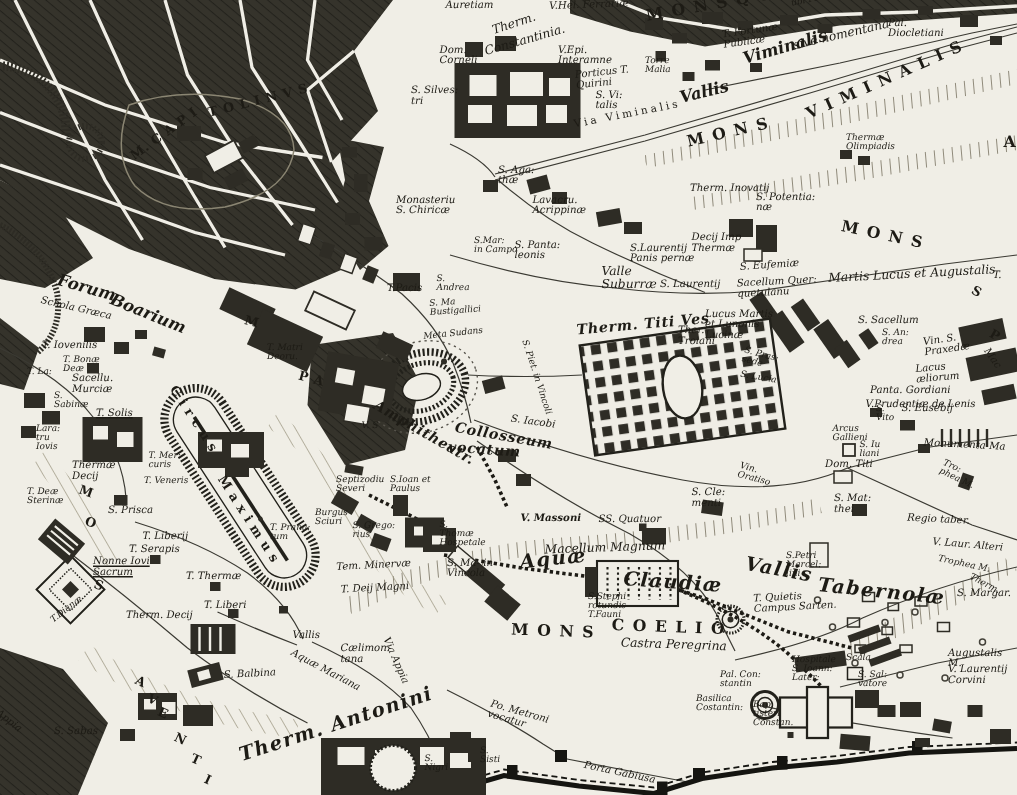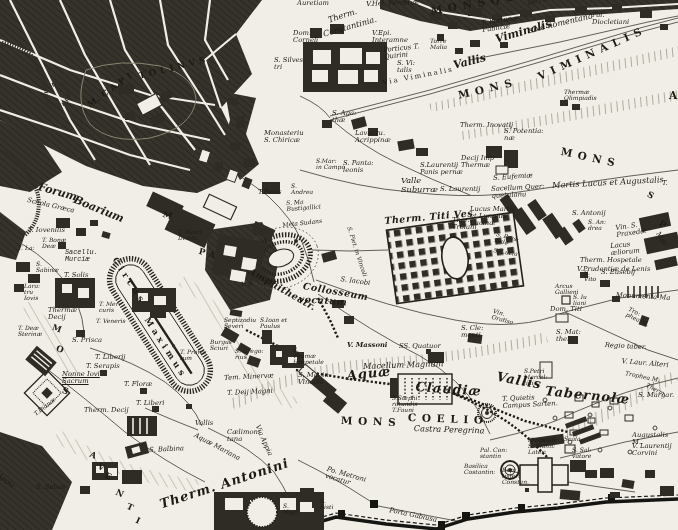--- a/index.html
+++ b/index.html
@@ -438,31 +438,31 @@
       <div class="lb s" style="left: 440px; top: 186px;">S. Laurentij</div>
       <div class="lb s" style="left: 493px; top: 175px; transform: rotate(-4deg);">S. Eufemiæ</div>
       <div class="lb s" style="left: 491px; top: 186px; transform: rotate(-3deg);">Sacellum Quer:
 quetulanu</div>
       <div class="lb s" style="left: 470px; top: 206px;">Lucus Martis
 et Lunonis
 Lucinæ</div>
       <div class="lb m" style="left: 552px; top: 181px; transform: rotate(-3deg);">Martis Lucus et Augustalis</div>
       <div class="lb s" style="left: 452px; top: 217px;">Ther.
 Troiani</div>
-      <div class="lb s" style="left: 572px; top: 210px;">S. Antonij</div>
+      <div class="lb s" style="left: 572px; top: 210px;">S. Sacellum</div>
       <div class="lb t" style="left: 588px; top: 219px;">S. An:
 drea</div>
       <div class="lb s" style="left: 615px; top: 225px; transform: rotate(-8deg);">Vin. S.
 Praxedæ</div>
       <div class="lb t" style="left: 497px; top: 231px; transform: rotate(15deg);">S. Pras:
 sede</div>
       <div class="lb t" style="left: 494px; top: 247px; transform: rotate(10deg);">S. Lucia</div>
       <div class="lb s" style="left: 610px; top: 243px; transform: rotate(-5deg);">Lacus
 æliorum</div>
-      <div class="lb s" style="left: 580px; top: 257px;">Therm. Hospetale</div>
+      <div class="lb s" style="left: 580px; top: 257px;">Panta. Gordiani</div>
       <div class="lb s" style="left: 577px; top: 266px;">V.Prudentiæ de Lenis</div>
       <div class="lb t" style="left: 584px; top: 270px;">S.
 Vito</div>
       <div class="lb s" style="left: 601px; top: 269px;">S. Eusebij</div>
       <div class="lb s" style="left: 616px; top: 292px; transform: rotate(3deg);">Monumenta Ma</div>
       <div class="lb t" style="left: 555px; top: 283px;">Arcus
 Gallieni</div>
       <div class="lb t" style="left: 573px; top: 294px;">S. Iu
 liani</div>
       <div class="lb s" style="left: 550px; top: 306px;">Dom. Titi</div>
@@ -516,41 +516,41 @@
       <div class="lb capsS" style="left: 138px; top: 72px; transform: rotate(-14deg);">T O L I N V S</div>
       <div class="lb lg" style="left: 40px; top: 181px; transform: rotate(16deg);">Forum</div>
       <div class="lb lg" style="left: 76px; top: 194px; transform: rotate(22deg);">Boarium</div>
       <div class="lb s" style="left: 28px; top: 197px; transform: rotate(13deg);">Schola Græca</div>
       <div class="lb capsS" style="left: 118px; top: 256px; transform: rotate(57deg);">C i r c u s</div>
       <div class="lb capsS" style="left: 150px; top: 316px; transform: rotate(57deg);">M a x i m u s</div>
       <div class="lb s" style="left: 28px; top: 227px;">T. Iovenilis</div>
       <div class="lb t" style="left: 42px; top: 237px;">T. Bonæ
 Deæ</div>
       <div class="lb t" style="left: 18px; top: 245px;">T. La:</div>
-      <div class="lb s" style="left: 65px; top: 249px; font-family: Liberation Mono, monospace;">Sacellu.
+      <div class="lb s" style="left: 48px; top: 249px;">Sacellu.
 Murciæ</div>
       <div class="lb s" style="left: 64px; top: 272px; text-decoration: underline;">T. Solis</div>
       <div class="lb t" style="left: 36px; top: 261px;">S.
 Sabinæ</div>
       <div class="lb t" style="left: 24px; top: 283px;">Lara:
 tru
 Iovis</div>
       <div class="lb s" style="left: 48px; top: 307px;">Thermæ
 Decij</div>
       <div class="lb t" style="left: 99px; top: 301px;">T. Mer:
 curis</div>
       <div class="lb t" style="left: 96px; top: 318px;">T. Veneris</div>
       <div class="lb t" style="left: 18px; top: 325px;">T. Deæ
 Sterinæ</div>
       <div class="lb s" style="left: 72px; top: 337px;">S. Prisca</div>
       <div class="lb s" style="left: 95px; top: 354px;">T. Liberij</div>
       <div class="lb s" style="left: 86px; top: 363px;">T. Serapis</div>
       <div class="lb s" style="left: 62px; top: 371px; text-decoration: underline;">Nonne Iovi
 Sacrum</div>
-      <div class="lb s" style="left: 124px; top: 381px;">T. Floræ</div>
+      <div class="lb s" style="left: 124px; top: 381px;">T. Thermæ</div>
       <div class="lb s" style="left: 136px; top: 400px;">T. Liberi</div>
       <div class="lb s" style="left: 84px; top: 407px;">Therm. Decij</div>
       <div class="lb t" style="left: 33px; top: 412px; transform: rotate(-38deg);">T.Dianæ</div>
       <div class="lb s" style="left: 149px; top: 447px; transform: rotate(-3deg);">S. Balbina</div>
       <div class="lb s" style="left: 36px; top: 484px;">S. Sabas</div>
       <div class="lb s" style="left: 0px; top: 472px; transform: rotate(38deg);">Appia</div>
       <div class="lb s" style="left: 195px; top: 420px;">Vallis</div>
       <div class="lb s" style="left: 196px; top: 432px; transform: rotate(28deg);">Aquæ Mariana</div>
       <div class="lb s" style="left: 227px; top: 429px;">Cælimon:
 tana</div>

